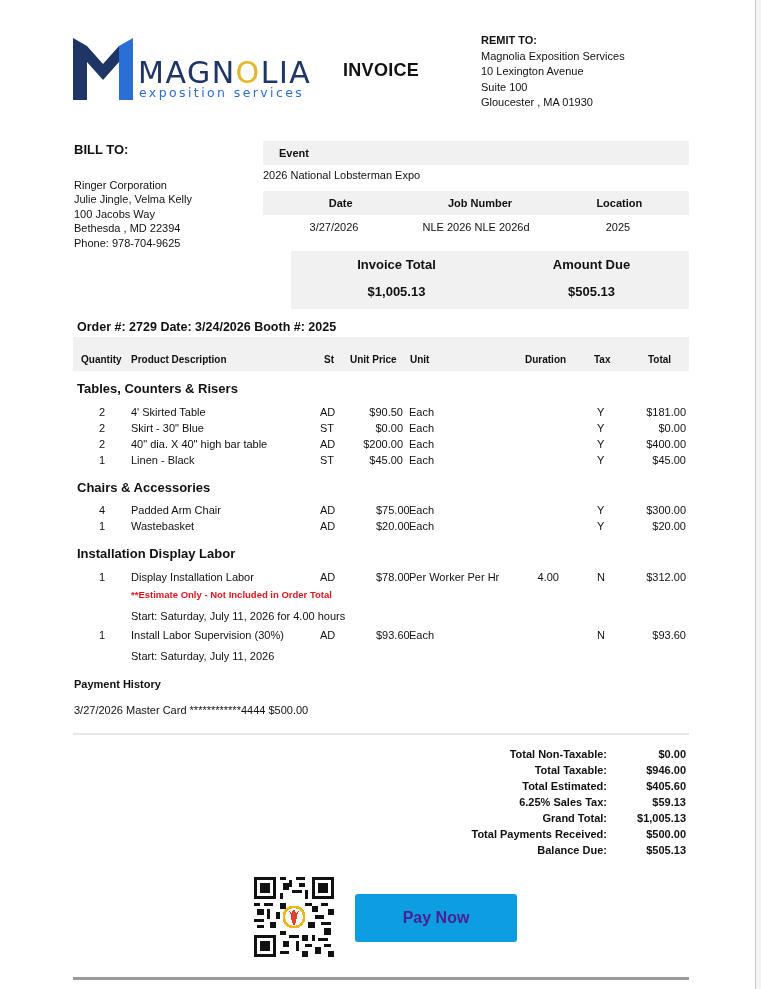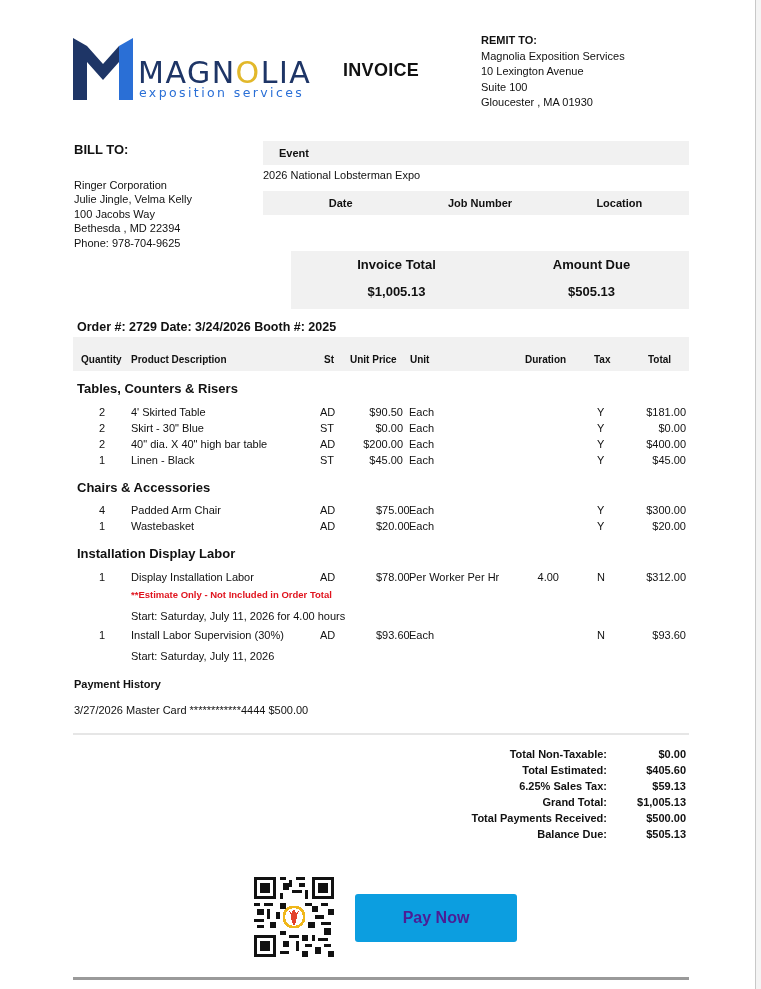--- a/index.html
+++ b/index.html
@@ -115,20 +115,25 @@
   <div class="event-hdr gray">
     <span>Event</span>
   </div>
   <div class="event-val">2026 National Lobsterman Expo</div>
 
   <div class="info-hdr gray">
     <div class="c-date">Date</div>
     <div class="c-job">Job Number</div>
     <div class="c-loc">Location</div>
   </div>
+  <div class="info-row">
+    <div class="c-date">3/27/2026</div>
+    <div class="c-job">NLE 2026 NLE 2026d</div>
+    <div class="c-loc">2025</div>
+  </div>
 
   <div class="totals-box gray">
     <div class="col">
       <div class="t">Invoice Total</div>
       <div class="v">$1,005.13</div>
     </div>
     <div class="col">
       <div class="t">Amount Due</div>
       <div class="v">$505.13</div>
     </div>
@@ -235,20 +240,24 @@
 
   <div class="pay-hist-lbl">Payment History</div>
   <div class="pay-hist">3/27/2026 Master Card ************4444 $500.00</div>
 
   <div class="divider1"></div>
 
   <div class="summary">
     <div class="sl">
         <span class="k">Total Non-Taxable:</span>
         <span class="v">$0.00</span>
+      </div>
+    <div class="sl">
+        <span class="k">Total Taxable:</span>
+        <span class="v">$946.00</span>
       </div>
     <div class="sl">
         <span class="k">Total Estimated:</span>
         <span class="v">$405.60</span>
       </div>
     <div class="sl">
         <span class="k">6.25% Sales Tax:</span>
         <span class="v">$59.13</span>
       </div>
     <div class="sl">

